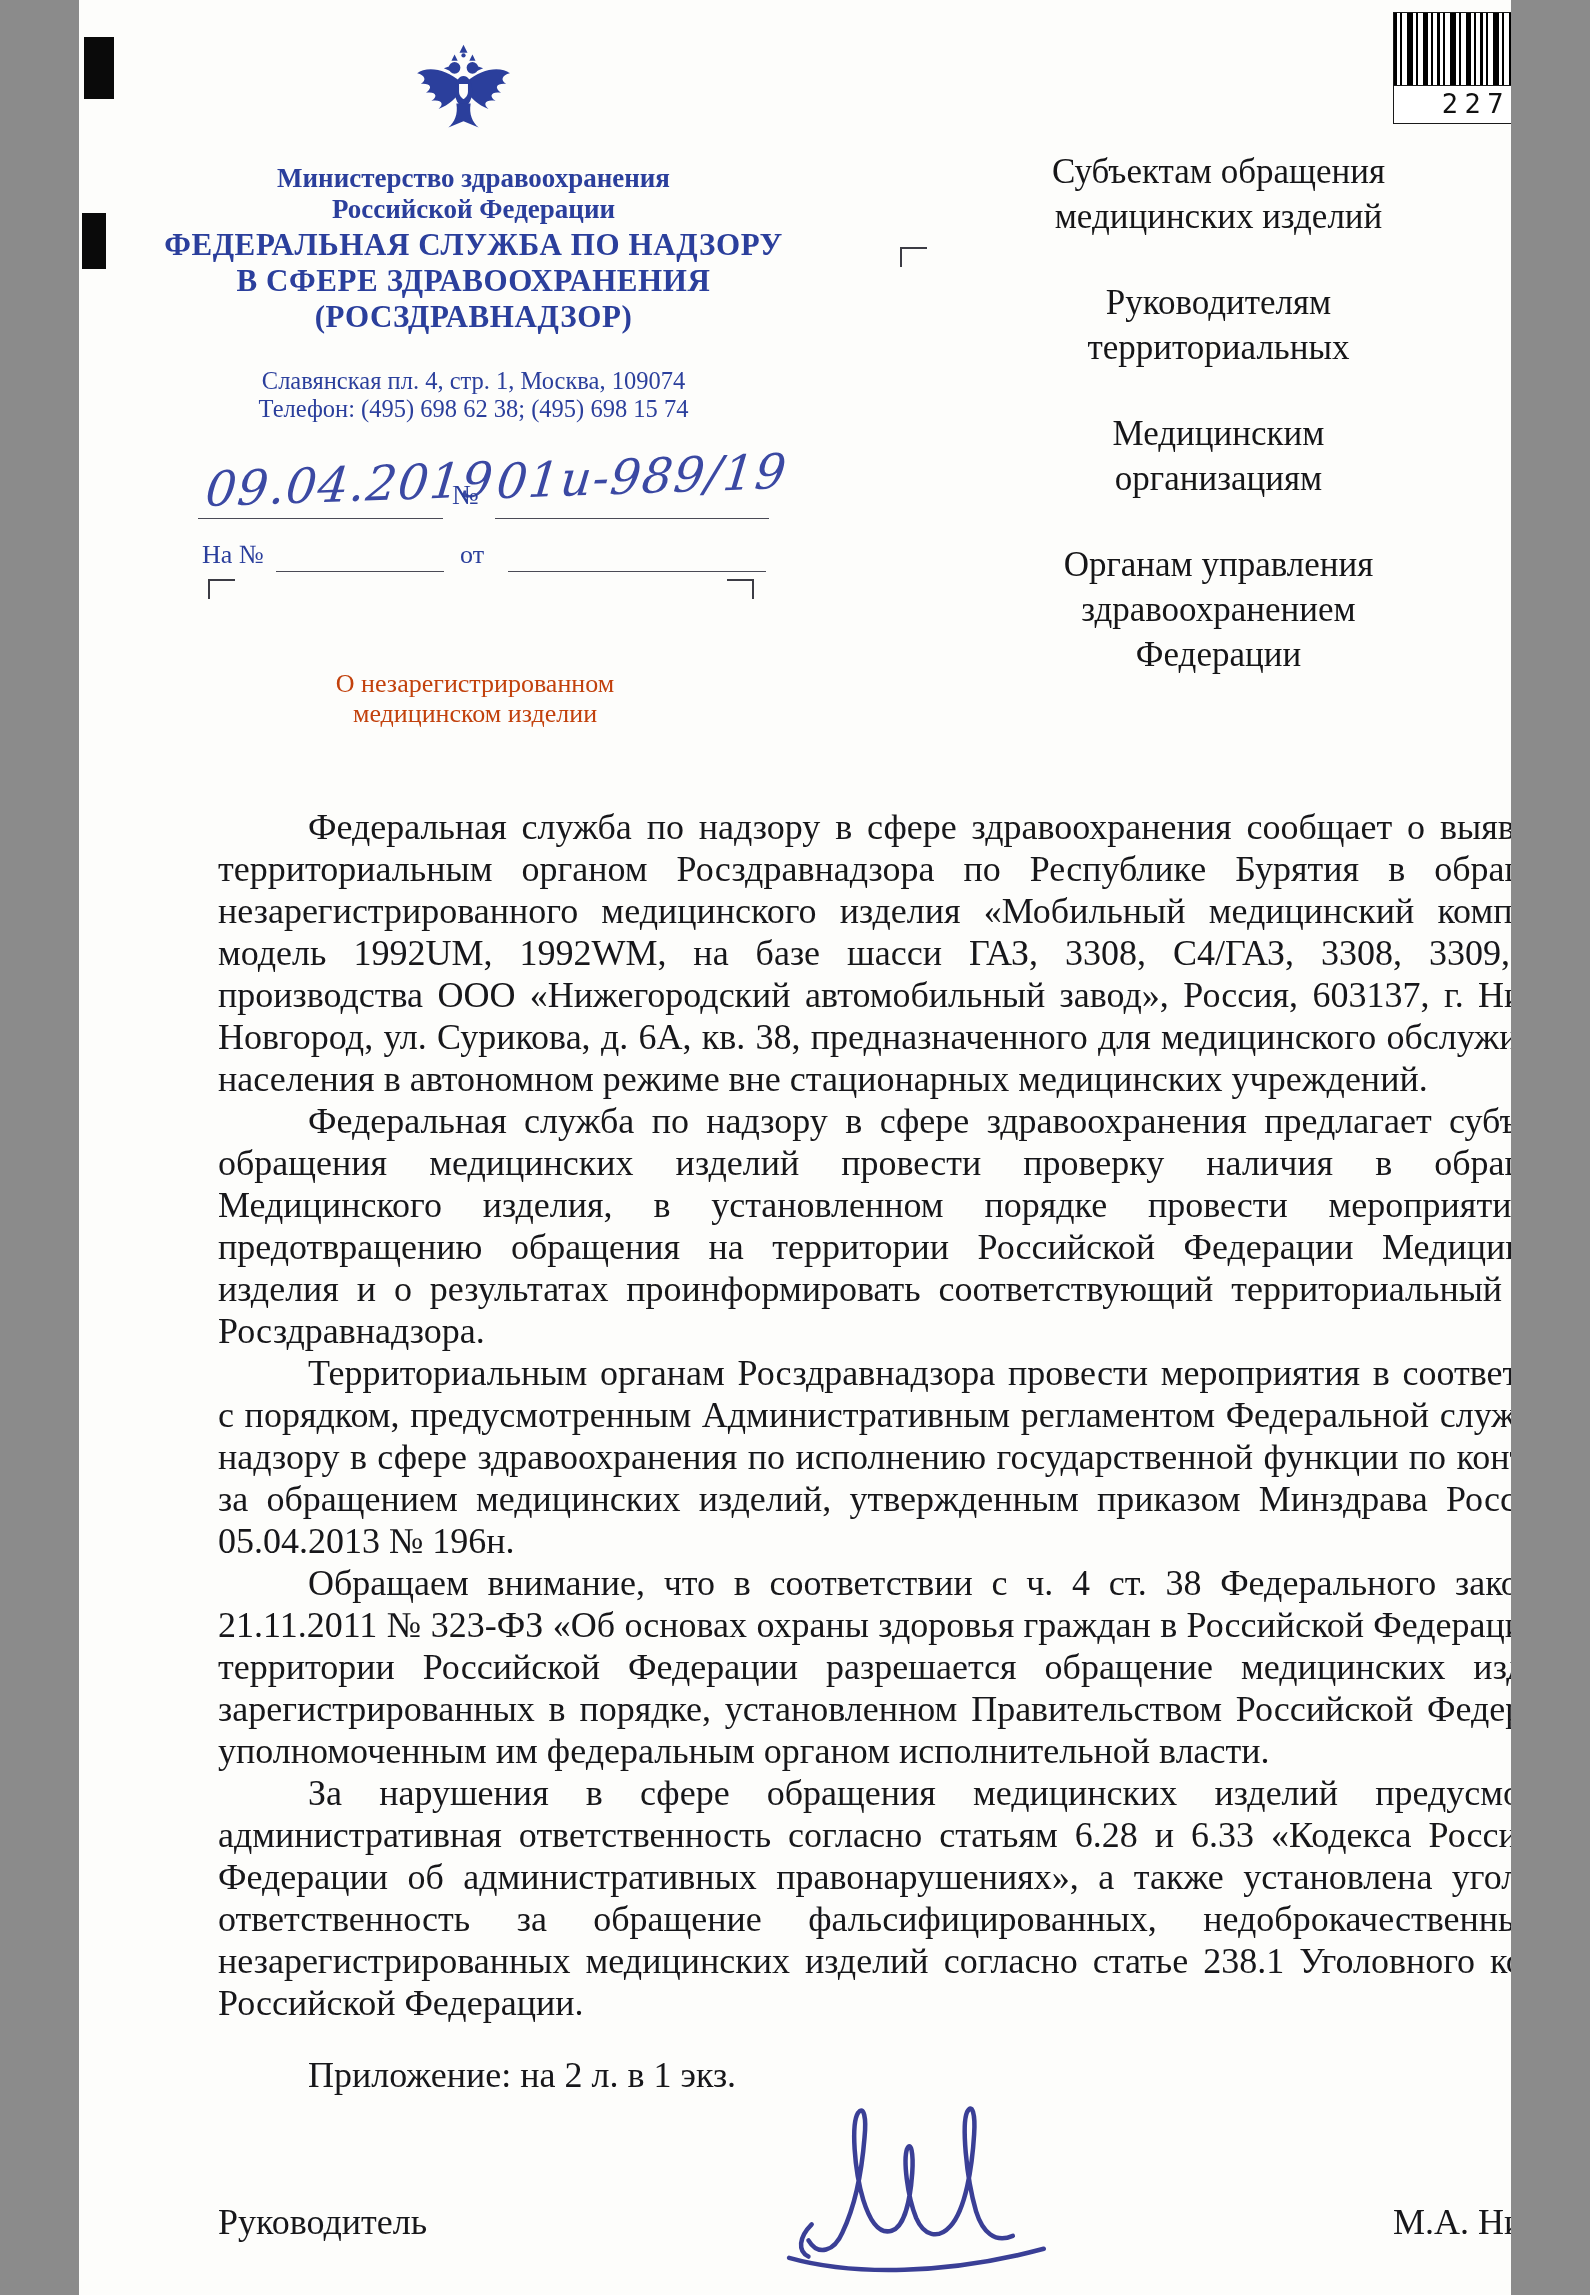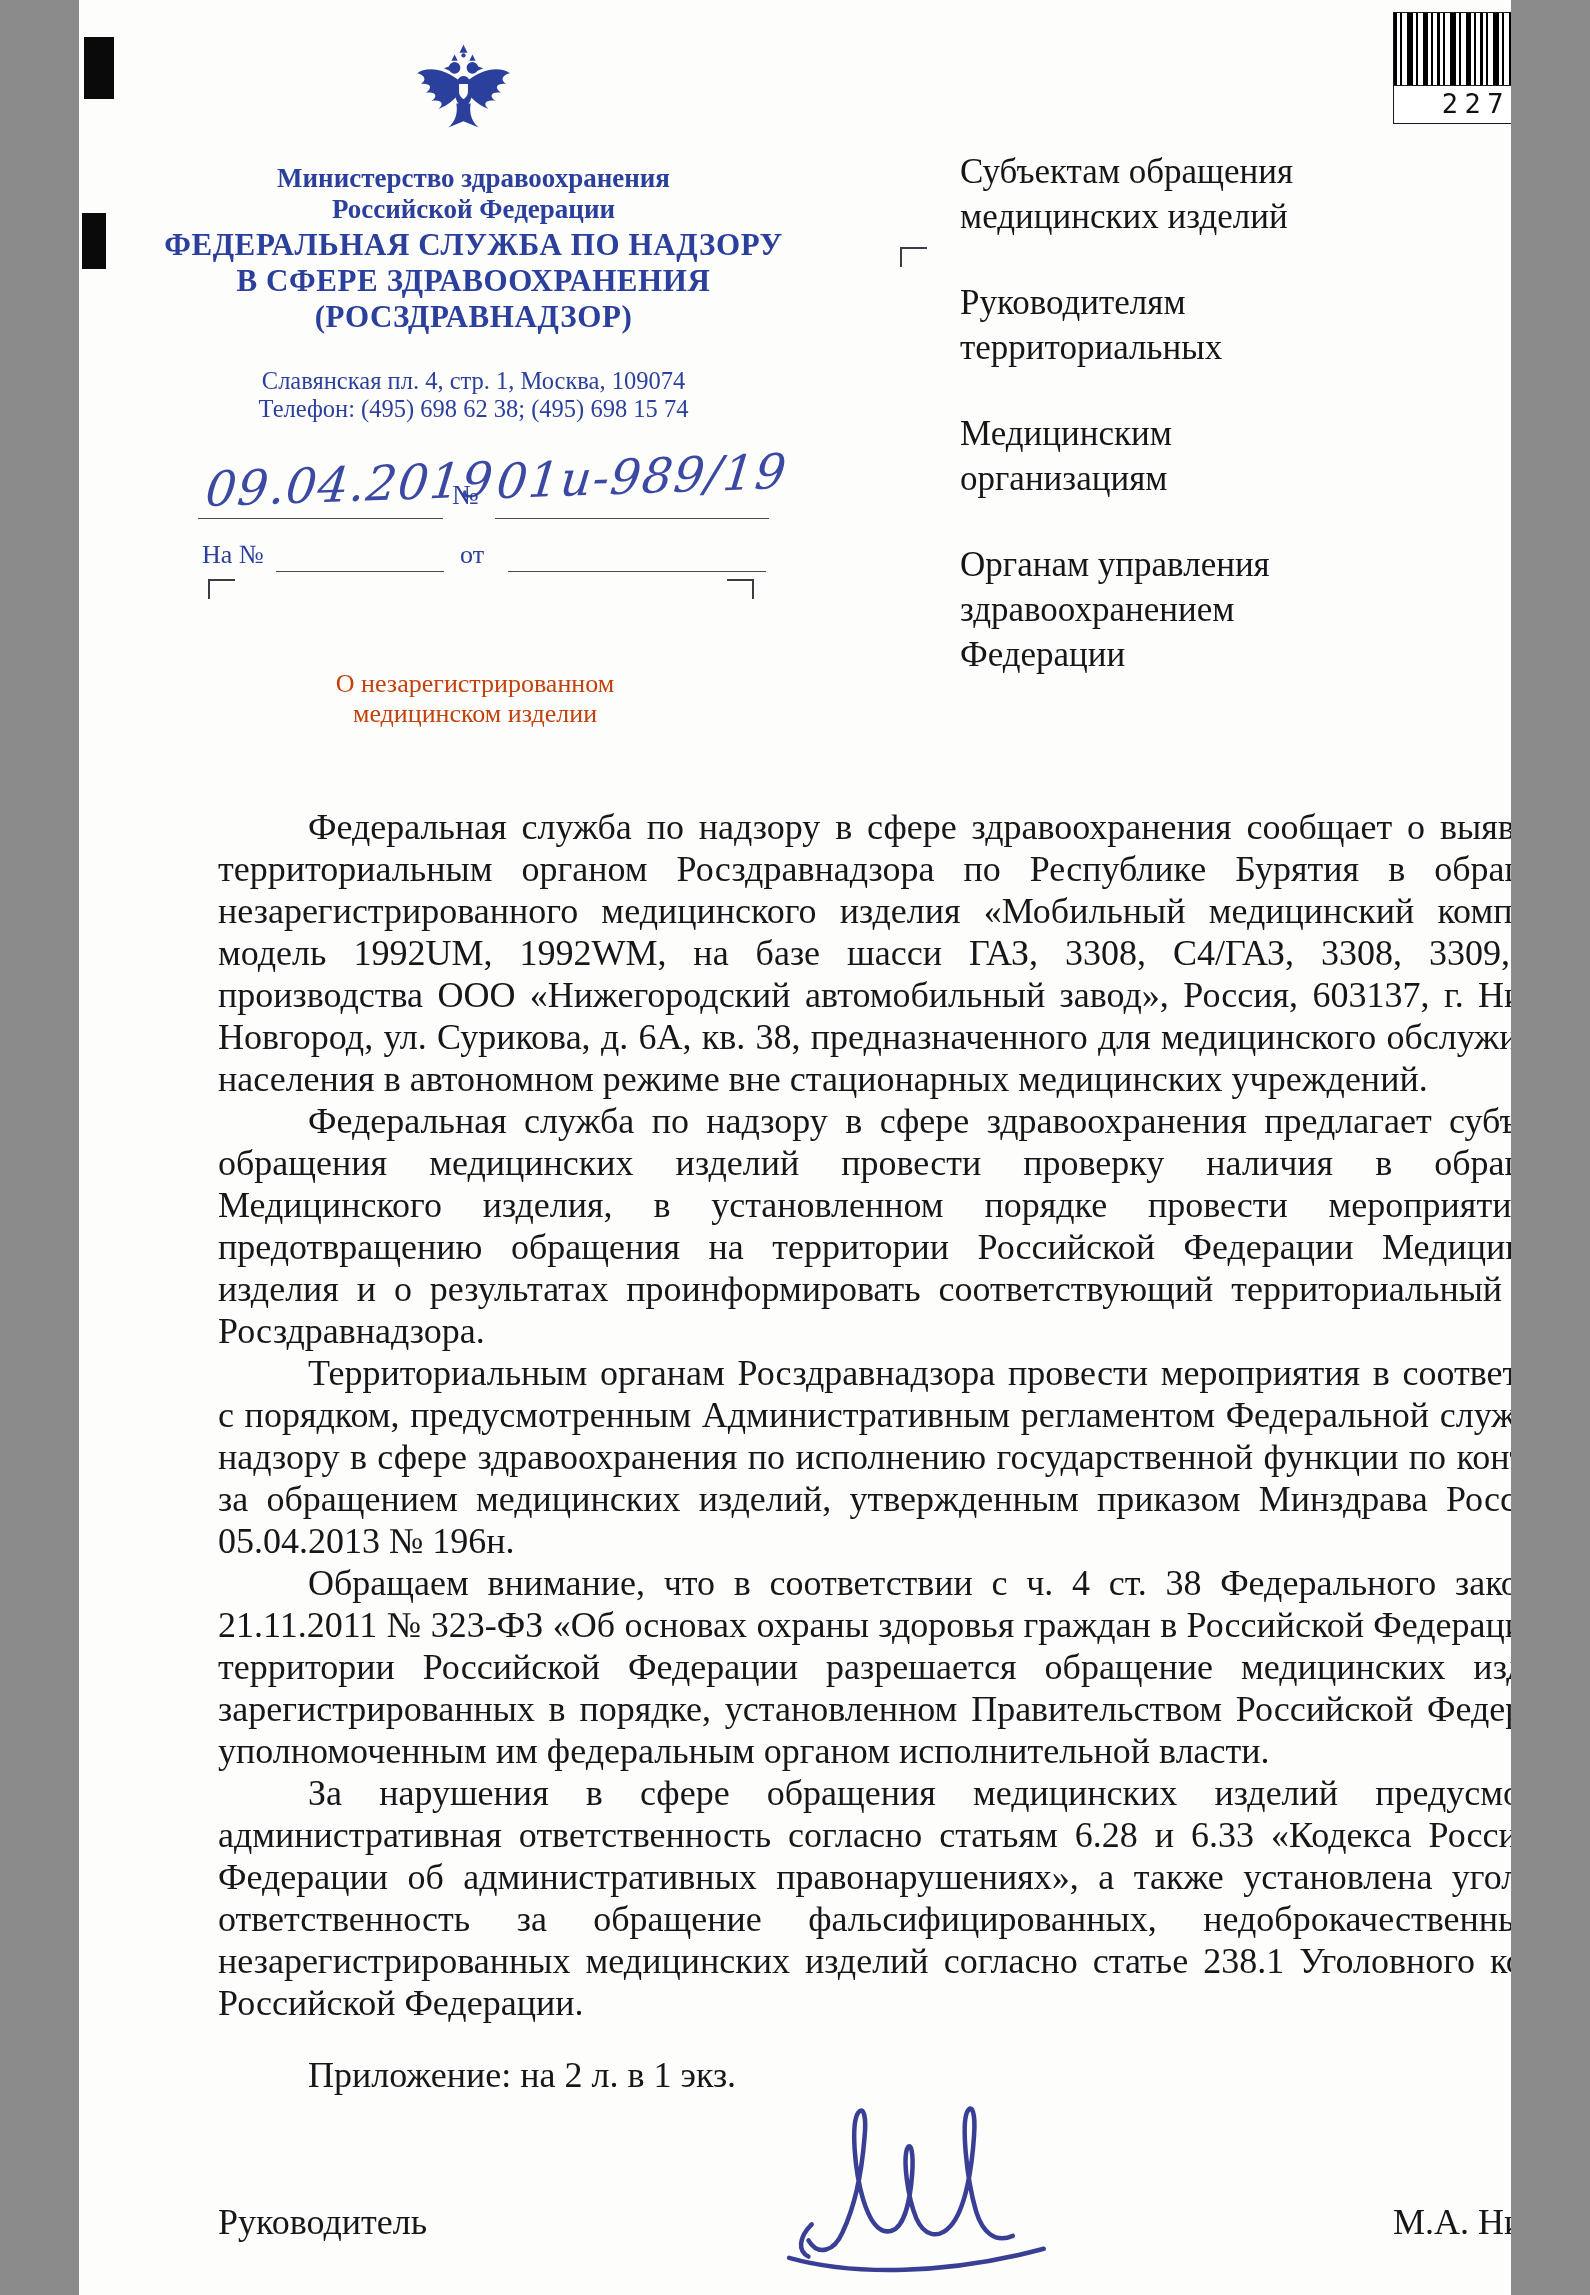--- a/index.html
+++ b/index.html
@@ -83,21 +83,21 @@
   .corner.cr { border-right: 2.6px solid #3c3c44; }
   .c-addr-l { left: 821px; top: 247px; }
   .c-addr-r { left: 1467px; top: 247px; }
   .c-subj-l { left: 129px;  top: 579px; }
   .c-subj-r { left: 648px; top: 579px; }
 
   
   .subject { position: absolute; left: 186px; top: 669px; width: 420px; text-align: center; font-size: 26px; line-height: 30px; color: #c2410c; }
 
   
-  .recipients { position: absolute; left: 881px; top: 149px; width: 517px; font-size: 35px; line-height: 45px; color: #161618; }
+  .recipients { position: absolute; left: 881px; top: 149px; width: 517px; text-align: center; font-size: 35px; line-height: 45px; color: #161618; }
   .recipients .group { margin-bottom: 41px; }
 
   
   .body-text { position: absolute; left: 139px; top: 799px; width: 1388px; font-size: 36px; line-height: 42px; text-align: justify; color: #17171a; margin-top: 7px; }
   .body-text p { margin: 0; text-indent: 90px; }
   .attachment { margin-top: 30px !important; text-align: left; }
 
   
   .sig-row { position: absolute; left: 139px; top: 2201px; width: 1388px; font-size: 36px; color: #17171a; }
   .sig-title { position: absolute; left: 0; top: 0; }

